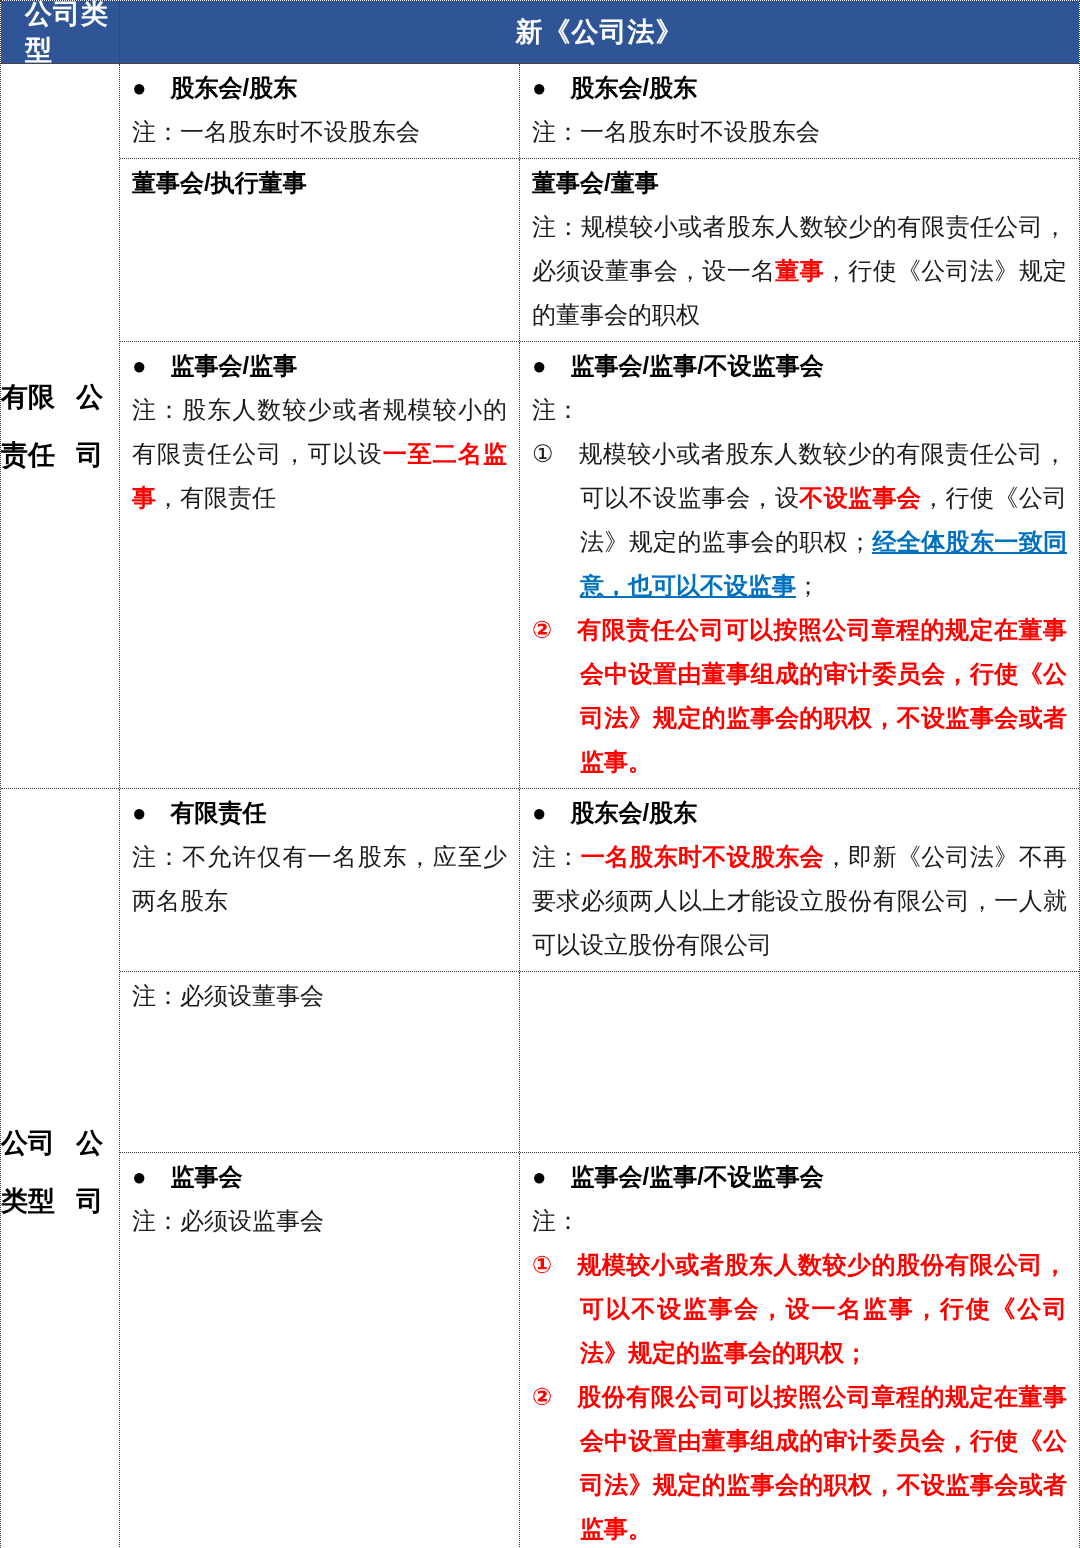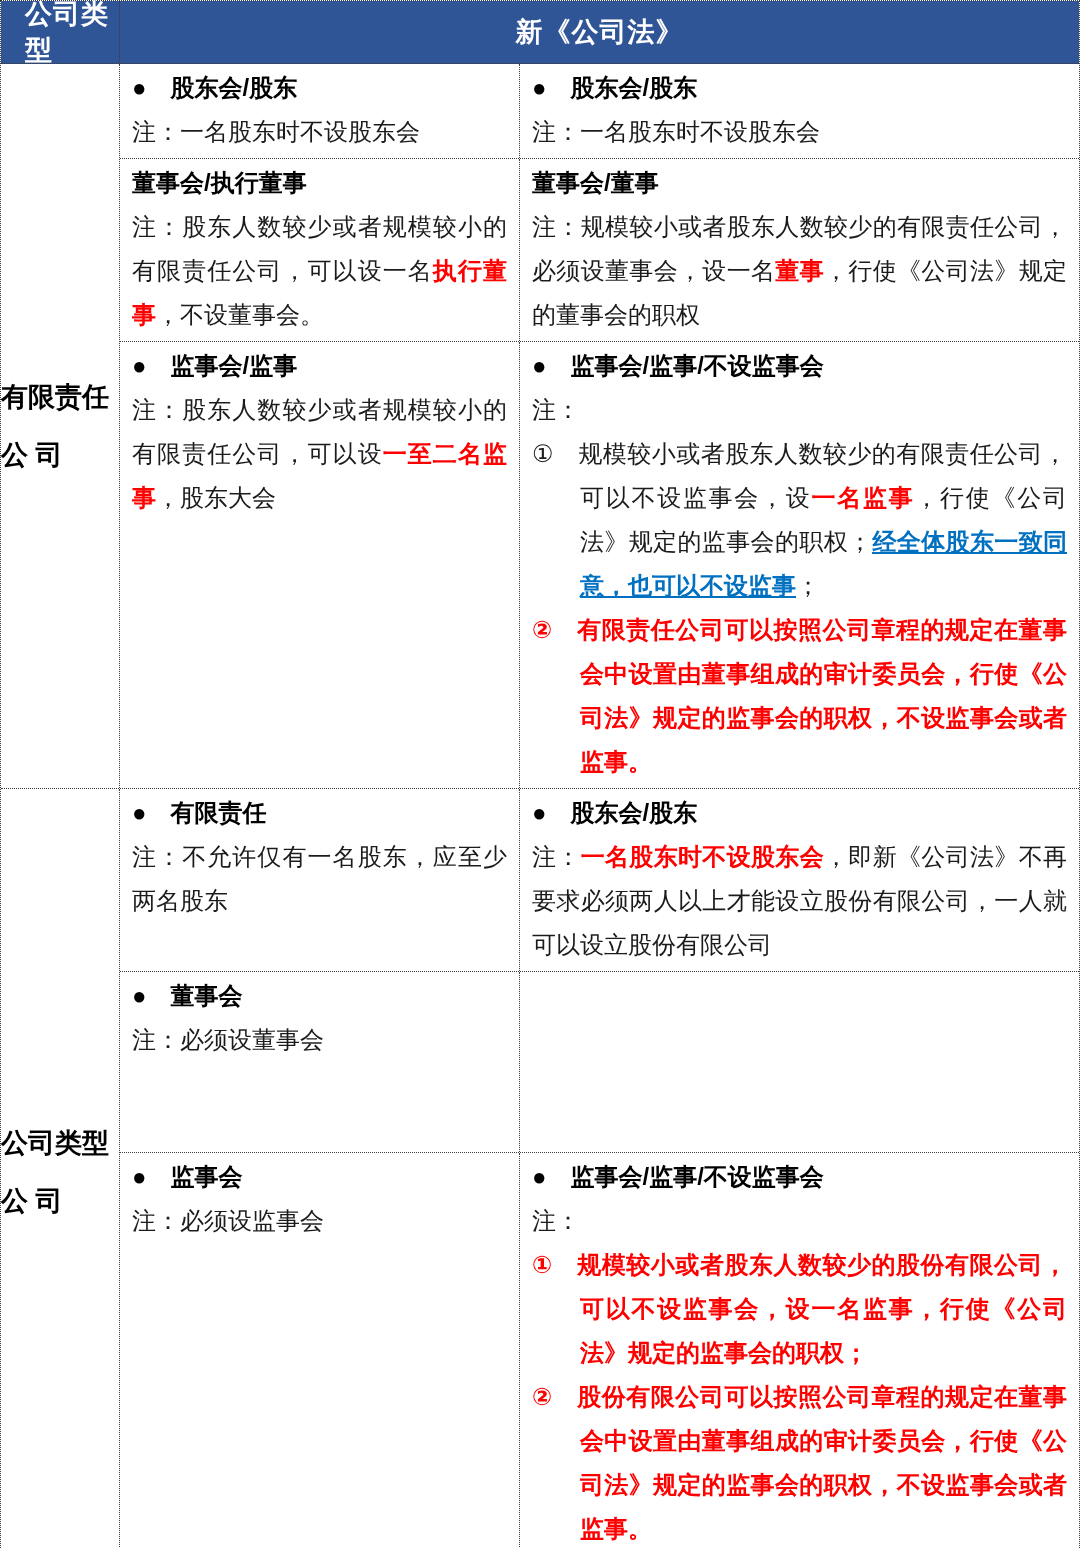--- a/index.html
+++ b/index.html
@@ -44,23 +44,23 @@
   .th.c2{flex:0 0 400px;border-right:1px dotted var(--border);}
   .th.c3{flex:1 1 auto;}
   
   .group{display:flex;}
   .group:not(:last-child){border-bottom:1px dotted var(--border);}
   .type-cell{
     flex:0 0 119px;
     box-sizing:border-box;
     border-right:1px dotted var(--border);
     display:flex;
-    flex-direction:column;
+    flex-direction:row;
     justify-content:center;
-    align-items:flex-start;
+    align-items:center;
     font-weight:700;
     font-size:27px;
     line-height:58px;
     color:#000;
   }
   .group-rows{flex:1 1 auto;display:flex;flex-direction:column;min-width:0;}
   .row{display:flex;}
   .row:not(:last-child){border-bottom:1px dotted var(--border);}
   .cell{
     box-sizing:border-box;
@@ -105,36 +105,35 @@
               <div class="p note"><span class="r-n">注：一名股东时不设股东会</span></div>
             </div>
             <div class="cell right">
               <div class="p heading"><span class="r-h">●　股东会/股东</span></div>
               <div class="p note"><span class="r-n">注：一名股东时不设股东会</span></div>
             </div>
           </div>
           <div class="row" style="min-height: 180px;">
             <div class="cell left">
               <div class="p heading"><span class="r-h">董事会/执行董事</span></div>
-              <div class="p note"><span class="r-n">注：股东人数较少或者规模较小的有限责任公司，可以设一名</span><span class="r-r">执行董事</span><span class="r-n">，不设董事会。</span></div>
             </div>
             <div class="cell right">
               <div class="p heading"><span class="r-h">董事会/董事</span></div>
               <div class="p note"><span class="r-n">注：规模较小或者股东人数较少的有限责任公司，必须设董事会，设一名</span><span class="r-r">董事</span><span class="r-n">，行使《公司法》规定的董事会的职权</span></div>
             </div>
           </div>
           <div class="row" style="min-height: 444px;">
             <div class="cell left">
               <div class="p heading"><span class="r-h">●　监事会/监事</span></div>
-              <div class="p note"><span class="r-n">注：股东人数较少或者规模较小的有限责任公司，可以设</span><span class="r-r">一至二名监事</span><span class="r-n">，股东大会</span></div>
+              <div class="p note"><span class="r-n">注：股东人数较少或者规模较小的有限责任公司，可以设</span><span class="r-r">一至二名监事</span><span class="r-n">，有限责任</span></div>
             </div>
             <div class="cell right">
               <div class="p heading"><span class="r-h">●　监事会/监事/不设监事会</span></div>
               <div class="p note"><span class="r-n">注：</span></div>
-              <div class="p item"><span class="r-n">①　规模较小或者股东人数较少的有限责任公司，可以不设监事会，设</span><span class="r-r">一名监事</span><span class="r-n">，行使《公司法》规定的监事会的职权；</span><span class="r-u">经全体股东一致同意，也可以不设监事</span><span class="r-n">；</span></div>
+              <div class="p item"><span class="r-n">①　规模较小或者股东人数较少的有限责任公司，可以不设监事会，设</span><span class="r-r">不设监事会</span><span class="r-n">，行使《公司法》规定的监事会的职权；</span><span class="r-u">经全体股东一致同意，也可以不设监事</span><span class="r-n">；</span></div>
               <div class="p item"><span class="r-r">②　有限责任公司可以按照公司章程的规定在董事会中设置由董事组成的审计委员会，行使《公司法》规定的监事会的职权，不设监事会或者监事。</span></div>
             </div>
           </div>
         </div>
       </div>
       <div class="group">
         <div class="type-cell">
           <div class="type-line">公司类型</div>
           <div class="type-line">公 司</div>
         </div>
@@ -144,21 +143,20 @@
               <div class="p heading"><span class="r-h">●　有限责任</span></div>
               <div class="p note"><span class="r-n">注：不允许仅有一名股东，应至少两名股东</span></div>
             </div>
             <div class="cell right">
               <div class="p heading"><span class="r-h">●　股东会/股东</span></div>
               <div class="p note"><span class="r-n">注：</span><span class="r-r">一名股东时不设股东会</span><span class="r-n">，即新《公司法》不再要求必须两人以上才能设立股份有限公司，一人就可以设立股份有限公司</span></div>
             </div>
           </div>
           <div class="row" style="min-height: 180px;">
             <div class="cell left">
-              <div class="p heading"><span class="r-h">●　董事会</span></div>
               <div class="p note"><span class="r-n">注：必须设董事会</span></div>
             </div>
           </div>
           <div class="row" style="min-height: 400px;">
             <div class="cell left">
               <div class="p heading"><span class="r-h">●　监事会</span></div>
               <div class="p note"><span class="r-n">注：必须设监事会</span></div>
             </div>
             <div class="cell right">
               <div class="p heading"><span class="r-h">●　监事会/监事/不设监事会</span></div>

